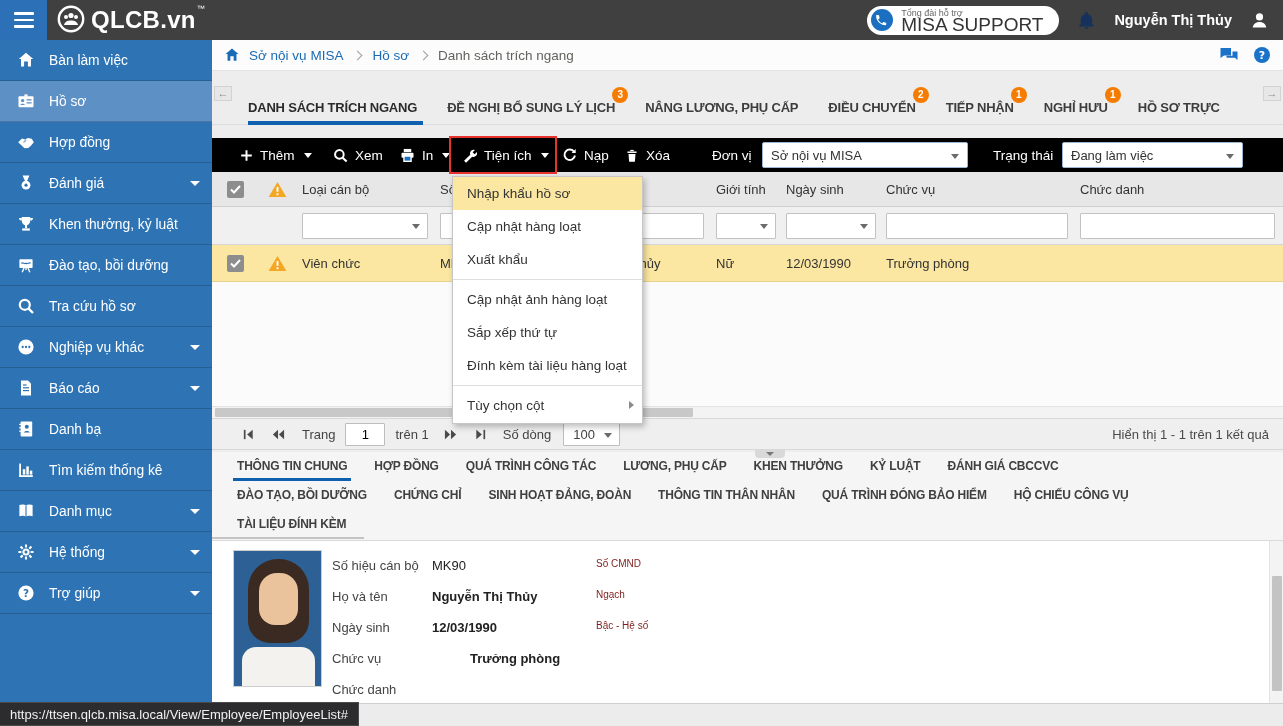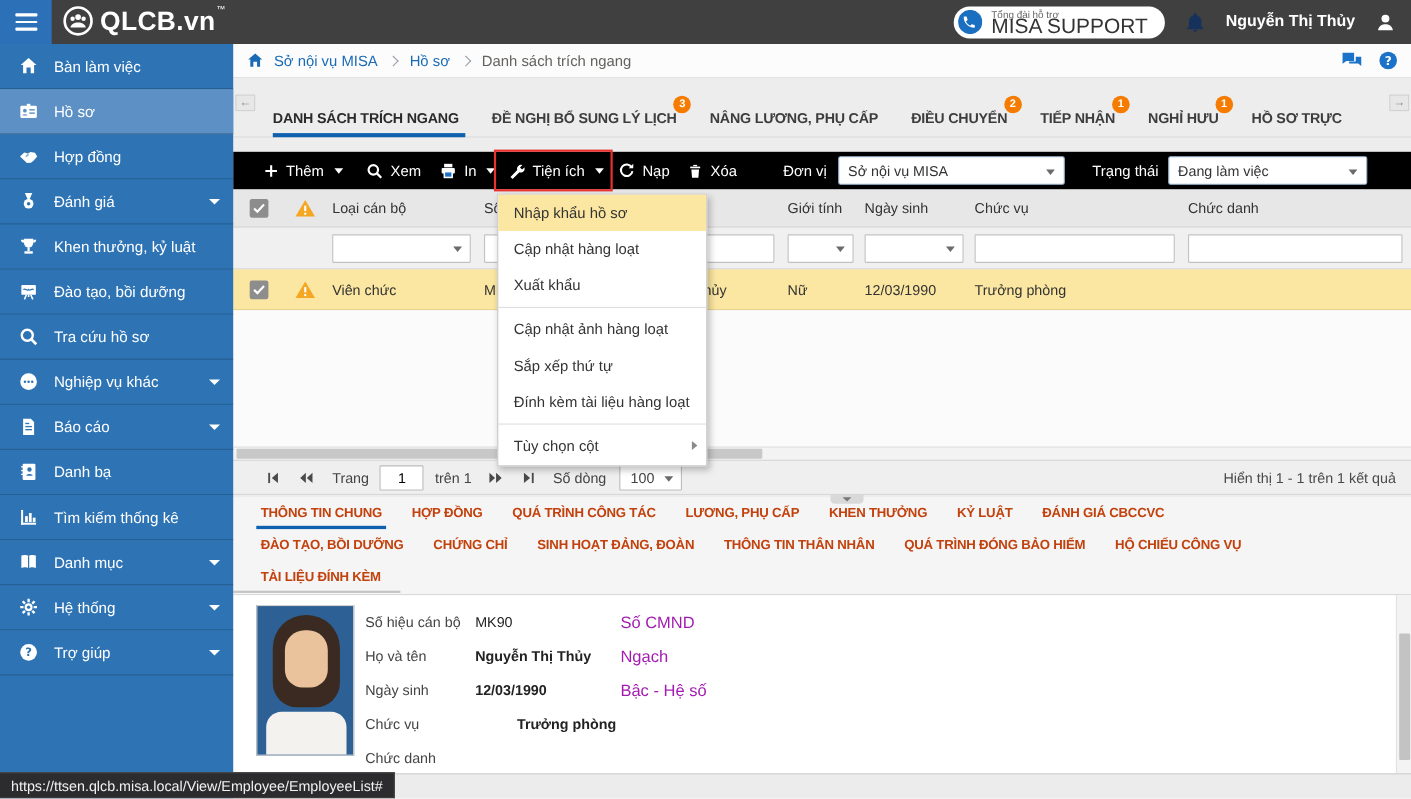--- a/index.html
+++ b/index.html
@@ -91,35 +91,35 @@
   .umenu-item { height:33px; display:flex; align-items:center; padding:0 14px; font-size:13.5px; color:#333; cursor:pointer; position:relative; }
   .umenu-item.hl { background:#fbe7a1; }
   .umenu-sep { height:1px; background:#dedede; margin:3px 0; }
   .sub-arrow { position:absolute; right:8px; top:12px; width:0; height:0; border-top:4.5px solid transparent; border-bottom:4.5px solid transparent; border-left:5px solid #8a8a8a; }
 
   
   .splitter { position:absolute; left:755px; top:450px; width:30px; height:8px; background:#d9d9d9; border-radius:0 0 4px 4px; z-index:5; display:flex; justify-content:center; align-items:center; cursor:pointer; }
   .splitter i { width:0; height:0; border-left:4px solid transparent; border-right:4px solid transparent; border-top:4px solid #777; }
   .dtabs { position:absolute; left:212px; top:452px; width:1071px; height:88px; background:#f5f5f5; }
   .dtab-row { height:29px; display:flex; gap:27px; padding-left:25px; align-items:flex-end; }
-  .dtab { position:relative; font-size:12px; font-weight:bold; color:#c2410c; letter-spacing:-.2px; padding-bottom:8px; white-space:nowrap; cursor:pointer; }
+  .dtab { position:relative; font-size:12px; font-weight:bold; color:#404040; letter-spacing:-.2px; padding-bottom:8px; white-space:nowrap; cursor:pointer; }
   .dtab.active::after { content:""; position:absolute; left:-4px; right:-4px; bottom:0; height:3px; background:#1060b0; }
   .dtab.grey-ul::after { content:""; position:absolute; left:-25px; right:-18px; bottom:0; height:2px; background:#c4c4c4; }
 
   
   .detail { position:absolute; left:212px; top:540px; width:1071px; height:163px; background:#fff; border-top:1px solid #dadada; overflow:hidden; }
   .photo { position:absolute; left:21px; top:9px; width:89px; height:137px; border:1px solid #cfcfcf; background:#2d6094; overflow:hidden; }
   .photo .hair { position:absolute; left:14px; top:8px; width:61px; height:84px; background:#3a2a22; border-radius:30px 30px 22px 22px; }
   .photo .face { position:absolute; left:25px; top:22px; width:39px; height:52px; background:#eac39d; border-radius:18px 18px 16px 16px; }
   .photo .shirt { position:absolute; left:8px; top:96px; width:73px; height:41px; background:#f4f2ef; border-radius:14px 14px 0 0; }
   .d-row { position:absolute; left:120px; display:flex; font-size:13px; color:#444; }
   .d-label { width:100px; }
   .d-value { color:#222; }
   .d-bold { font-weight:bold; }
-  .d-col2 { position:absolute; left:352px; font-size:15px; color:#a21caf; }
+  .d-col2 { position:absolute; left:384px; font-size:10px; color:#7f1d1d; }
   .vscroll { position:absolute; right:0; top:0; width:14px; height:163px; background:#f3f3f3; border-left:1px solid #e2e2e2; }
   .vthumb { position:absolute; left:2px; top:35px; width:10px; height:115px; background:#c3c3c3; border-radius:1px; cursor:pointer; }
   .bottom-strip { position:absolute; left:212px; top:703px; width:1071px; height:23px; background:#ececec; border-top:1px solid #cfcfcf; }
 
   
   .status-tip { position:absolute; left:0; top:702px; height:24px; background:#2c2c2e; color:#f1f1f1; font-size:13px; line-height:24px; padding:0 10px; z-index:40; border:1px solid #4a4a4a; border-left:none; white-space:nowrap; }
 </style>
 </head>
 <body>
 

